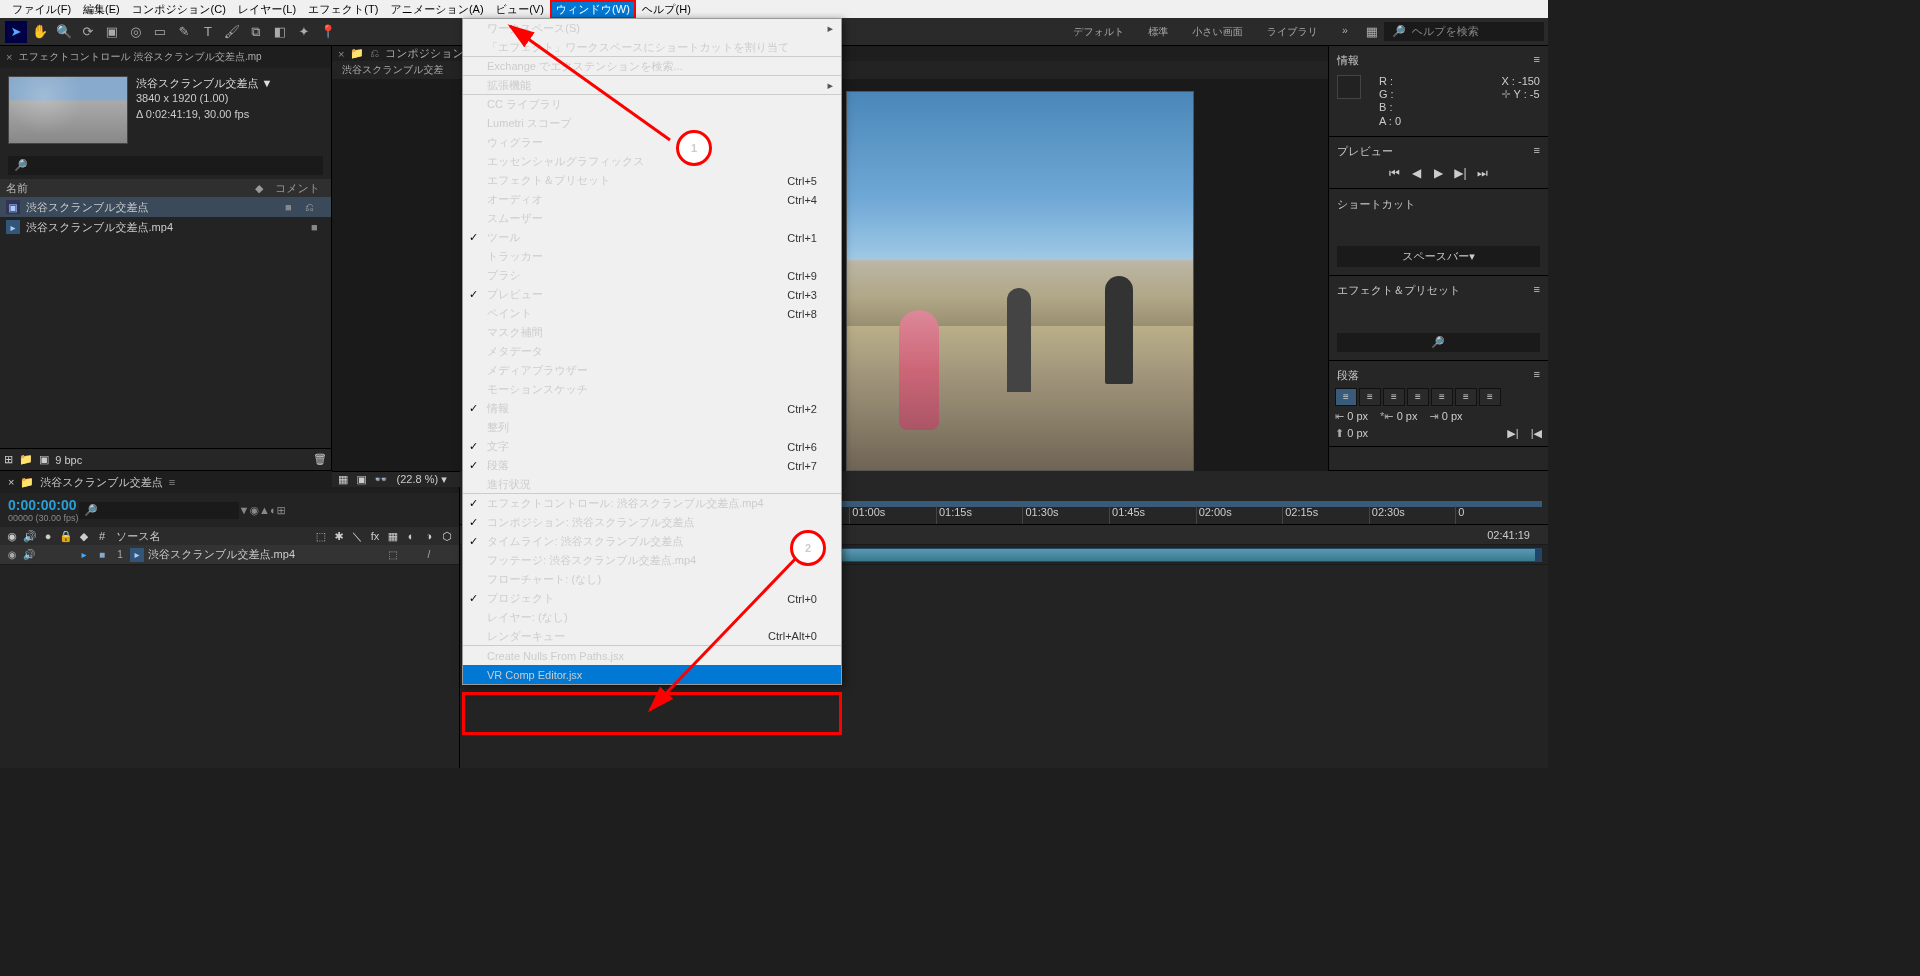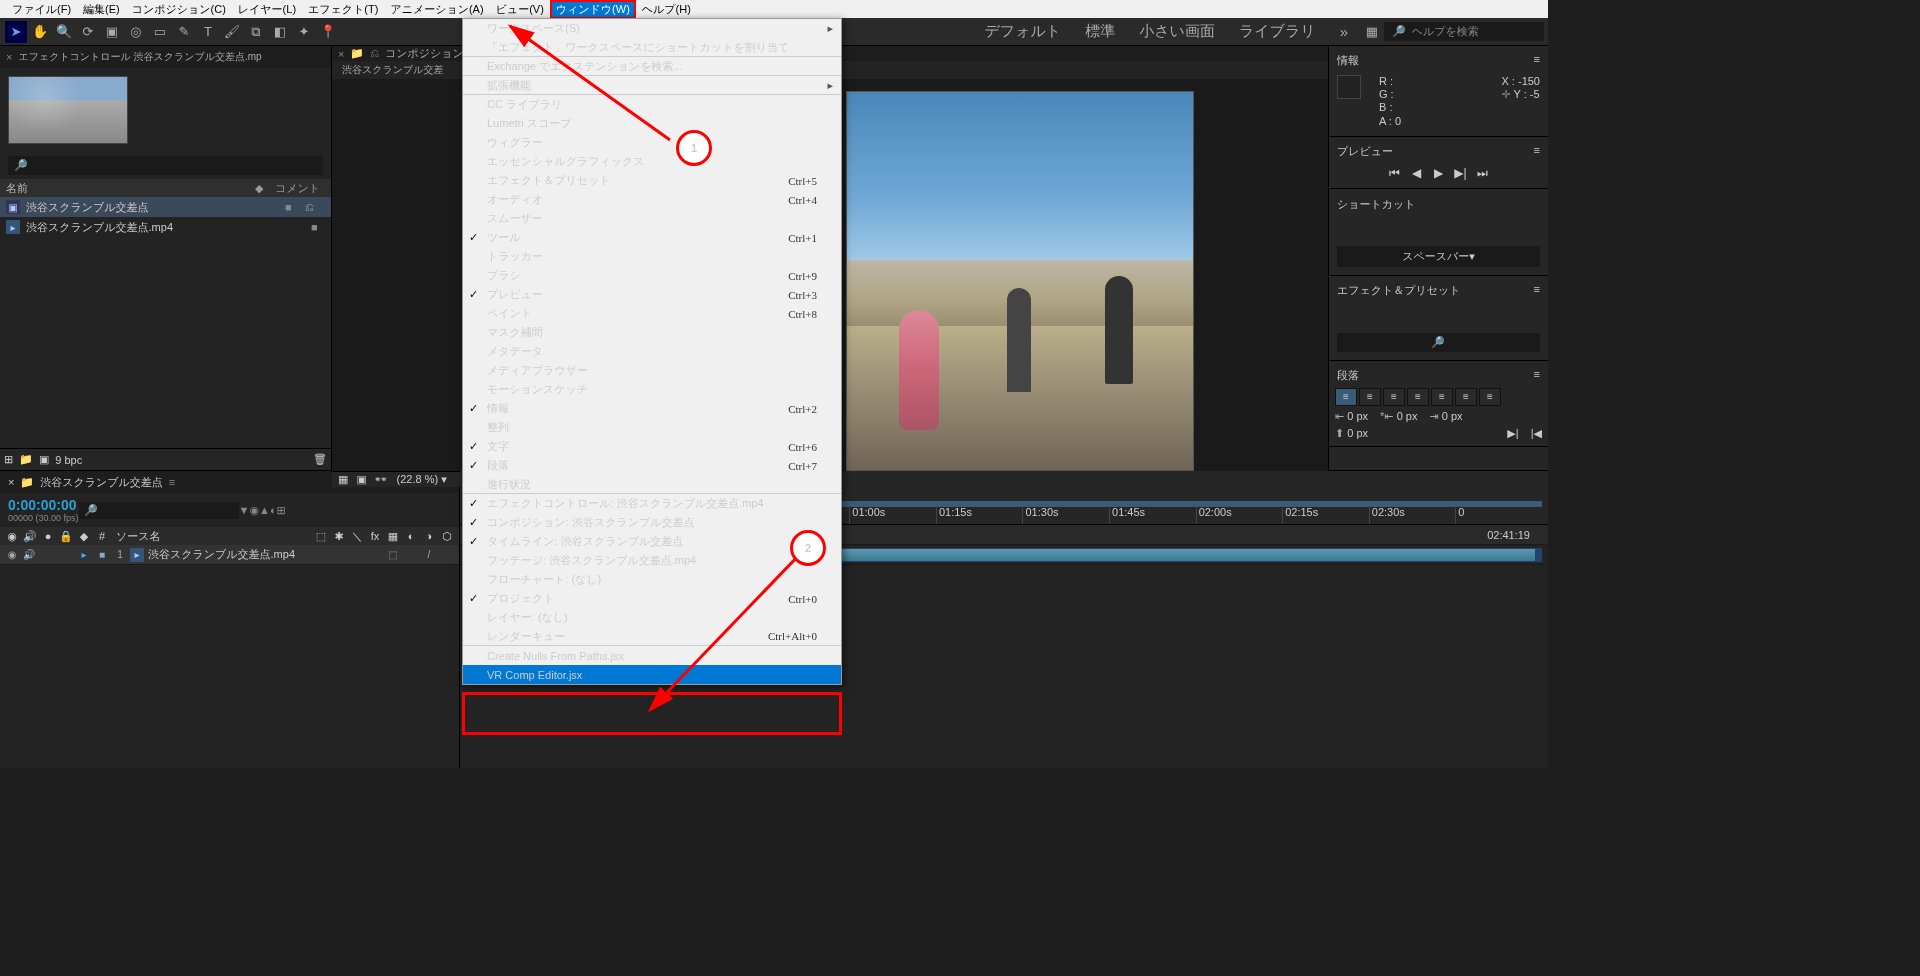--- a/index.html
+++ b/index.html
@@ -4,21 +4,21 @@
 <style>
 * { margin:0; padding:0; box-sizing:border-box; font-family:"Meiryo","Yu Gothic",sans-serif; font-size:11px; color:#ccc; }
 body { background:#1e1e1e; width:1548px; height:786px; overflow:hidden; position:relative; }
 .menubar { height:18px; background:#f0f0f0; display:flex; align-items:center; padding:0 6px; }
 .menubar .mitem { padding:1px 6px; color:#000; cursor:pointer; }
 .menubar .mitem.sel { background:#0078d4; color:#fff; border:2px solid red; padding:0 4px; }
 .toolbar { height:28px; background:#2a2a2a; display:flex; align-items:center; padding:0 4px; border-bottom:1px solid #000; }
 .toolbar .tool { width:22px; height:22px; display:flex; align-items:center; justify-content:center; color:#aaa; font-size:13px; margin:0 1px; }
 .toolbar .tool.sel { background:#004; color:#5af; }
 .toolbar .spacer { flex:1; }
-.toolbar .wtab { padding:0 12px; color:#aaa; font-size:15px; }
+.toolbar .wtab { padding:0 12px; color:#aaa; font-size:10px;font-family:Liberation Mono, monospace; }
 .toolbar .sbox { background:#1a1a1a; padding:2px 8px; width:160px; display:flex; align-items:center; gap:6px; }
 .row1 { display:flex; height:424px; }
 .projpanel { width:332px; background:#232323; border-right:1px solid #000; display:flex; flex-direction:column; }
 .tabhdr { height:22px; background:#1e1e1e; display:flex; align-items:center; padding:0 6px; gap:6px; }
 .tabhdr .close { color:#888; }
 .thumbrow { display:flex; padding:8px; gap:8px; }
 .thumb { width:120px; height:68px; background:linear-gradient(180deg,#8ac 0%,#8ac 35%,#aaa 36%,#888 100%); border:1px solid #444; position:relative; }
 .thumb::after { content:""; position:absolute; inset:0; background:radial-gradient(circle at 30% 30%,rgba(255,255,255,.2),transparent 40%); }
 .compinfo { font-size:10px; line-height:1.4; color:#ccc; }
 .searchbox { margin:4px 8px; background:#1a1a1a; padding:3px 6px; display:flex; align-items:center; gap:4px; }
@@ -78,21 +78,21 @@
 .playhead::before { content:""; position:absolute; left:0; top:0; width:12px; height:12px; background:#2a9fd6; clip-path:polygon(0 0,100% 0,50% 100%); }
 .cliprow { height:20px; display:flex; align-items:center; font-size:10px; color:#2a9fd6; padding-left:6px; border-bottom:1px solid #1a1a1a; }
 .clip { margin-left:44px; flex:1; height:14px; background:linear-gradient(180deg,#5a9ab0,#3a7a90); border:1px solid #246; margin-right:6px; position:relative;}
 .clip::after{content:"";position:absolute;right:0;top:0;bottom:0;width:6px;background:#246;}
 
 .dropdown { position:absolute; left:462px; top:18px; width:380px; background:#f0f0f0; border:1px solid #999; z-index:100; box-shadow:2px 2px 8px rgba(0,0,0,.5); }
 .dropdown .dd { display:flex; align-items:center; height:19px; padding:0 24px; color:#000; font-size:11px; position:relative; }
 .dropdown .dd.sep { border-bottom:1px solid #ccc; }
 .dropdown .dd.sub::after { content:"▸"; position:absolute; right:8px; color:#555; }
 .dropdown .dd .chk { position:absolute; left:6px; color:#000; }
-.dropdown .dd .sc { margin-left:auto; color:#333;font-family:Liberation Serif, serif; }
+.dropdown .dd .sc { margin-left:auto; color:#333; }
 .dropdown .dd.hl { background:#0078d4; color:#fff; }
 .redbox1 { position:absolute; left:462px; top:692px; width:380px; height:43px; border:3px solid red; z-index:101; pointer-events:none;}
 
 .circ { position:absolute; width:36px; height:36px; border:3px solid red; border-radius:50%; display:flex; align-items:center; justify-content:center; color:red; font-weight:bold; font-size:20px; z-index:120; background:#fff;}
 .arrow { position:absolute; z-index:115; }
 .arrow svg { overflow:visible; }
 </style>
 </head>
 <body>
 
@@ -138,20 +138,25 @@
 
 <div class="row1">
 
   <div class="projpanel">
     <div class="tabhdr">
       <span class="close">×</span>
       <span style="font-size:10px;color:#aaa;overflow:hidden;white-space:nowrap">エフェクトコントロール 渋谷スクランブル交差点.mp</span>
     </div>
     <div class="thumbrow">
       <div class="thumb"></div>
+      <div class="compinfo">
+        <div style="color:#ddd">渋谷スクランブル交差点 ▼</div>
+        <div>3840 x 1920 (1.00)</div>
+        <div>Δ 0:02:41:19, 30.00 fps</div>
+      </div>
     </div>
     <div class="searchbox">
       <span style="color:#666">🔎</span>
     </div>
     <div class="listhdr">
       <span class="nm">名前</span>
       <span style="width:20px;color:#999">◆</span>
       <span style="width:50px;color:#999">コメント</span>
     </div>
     <div id="projlist">

